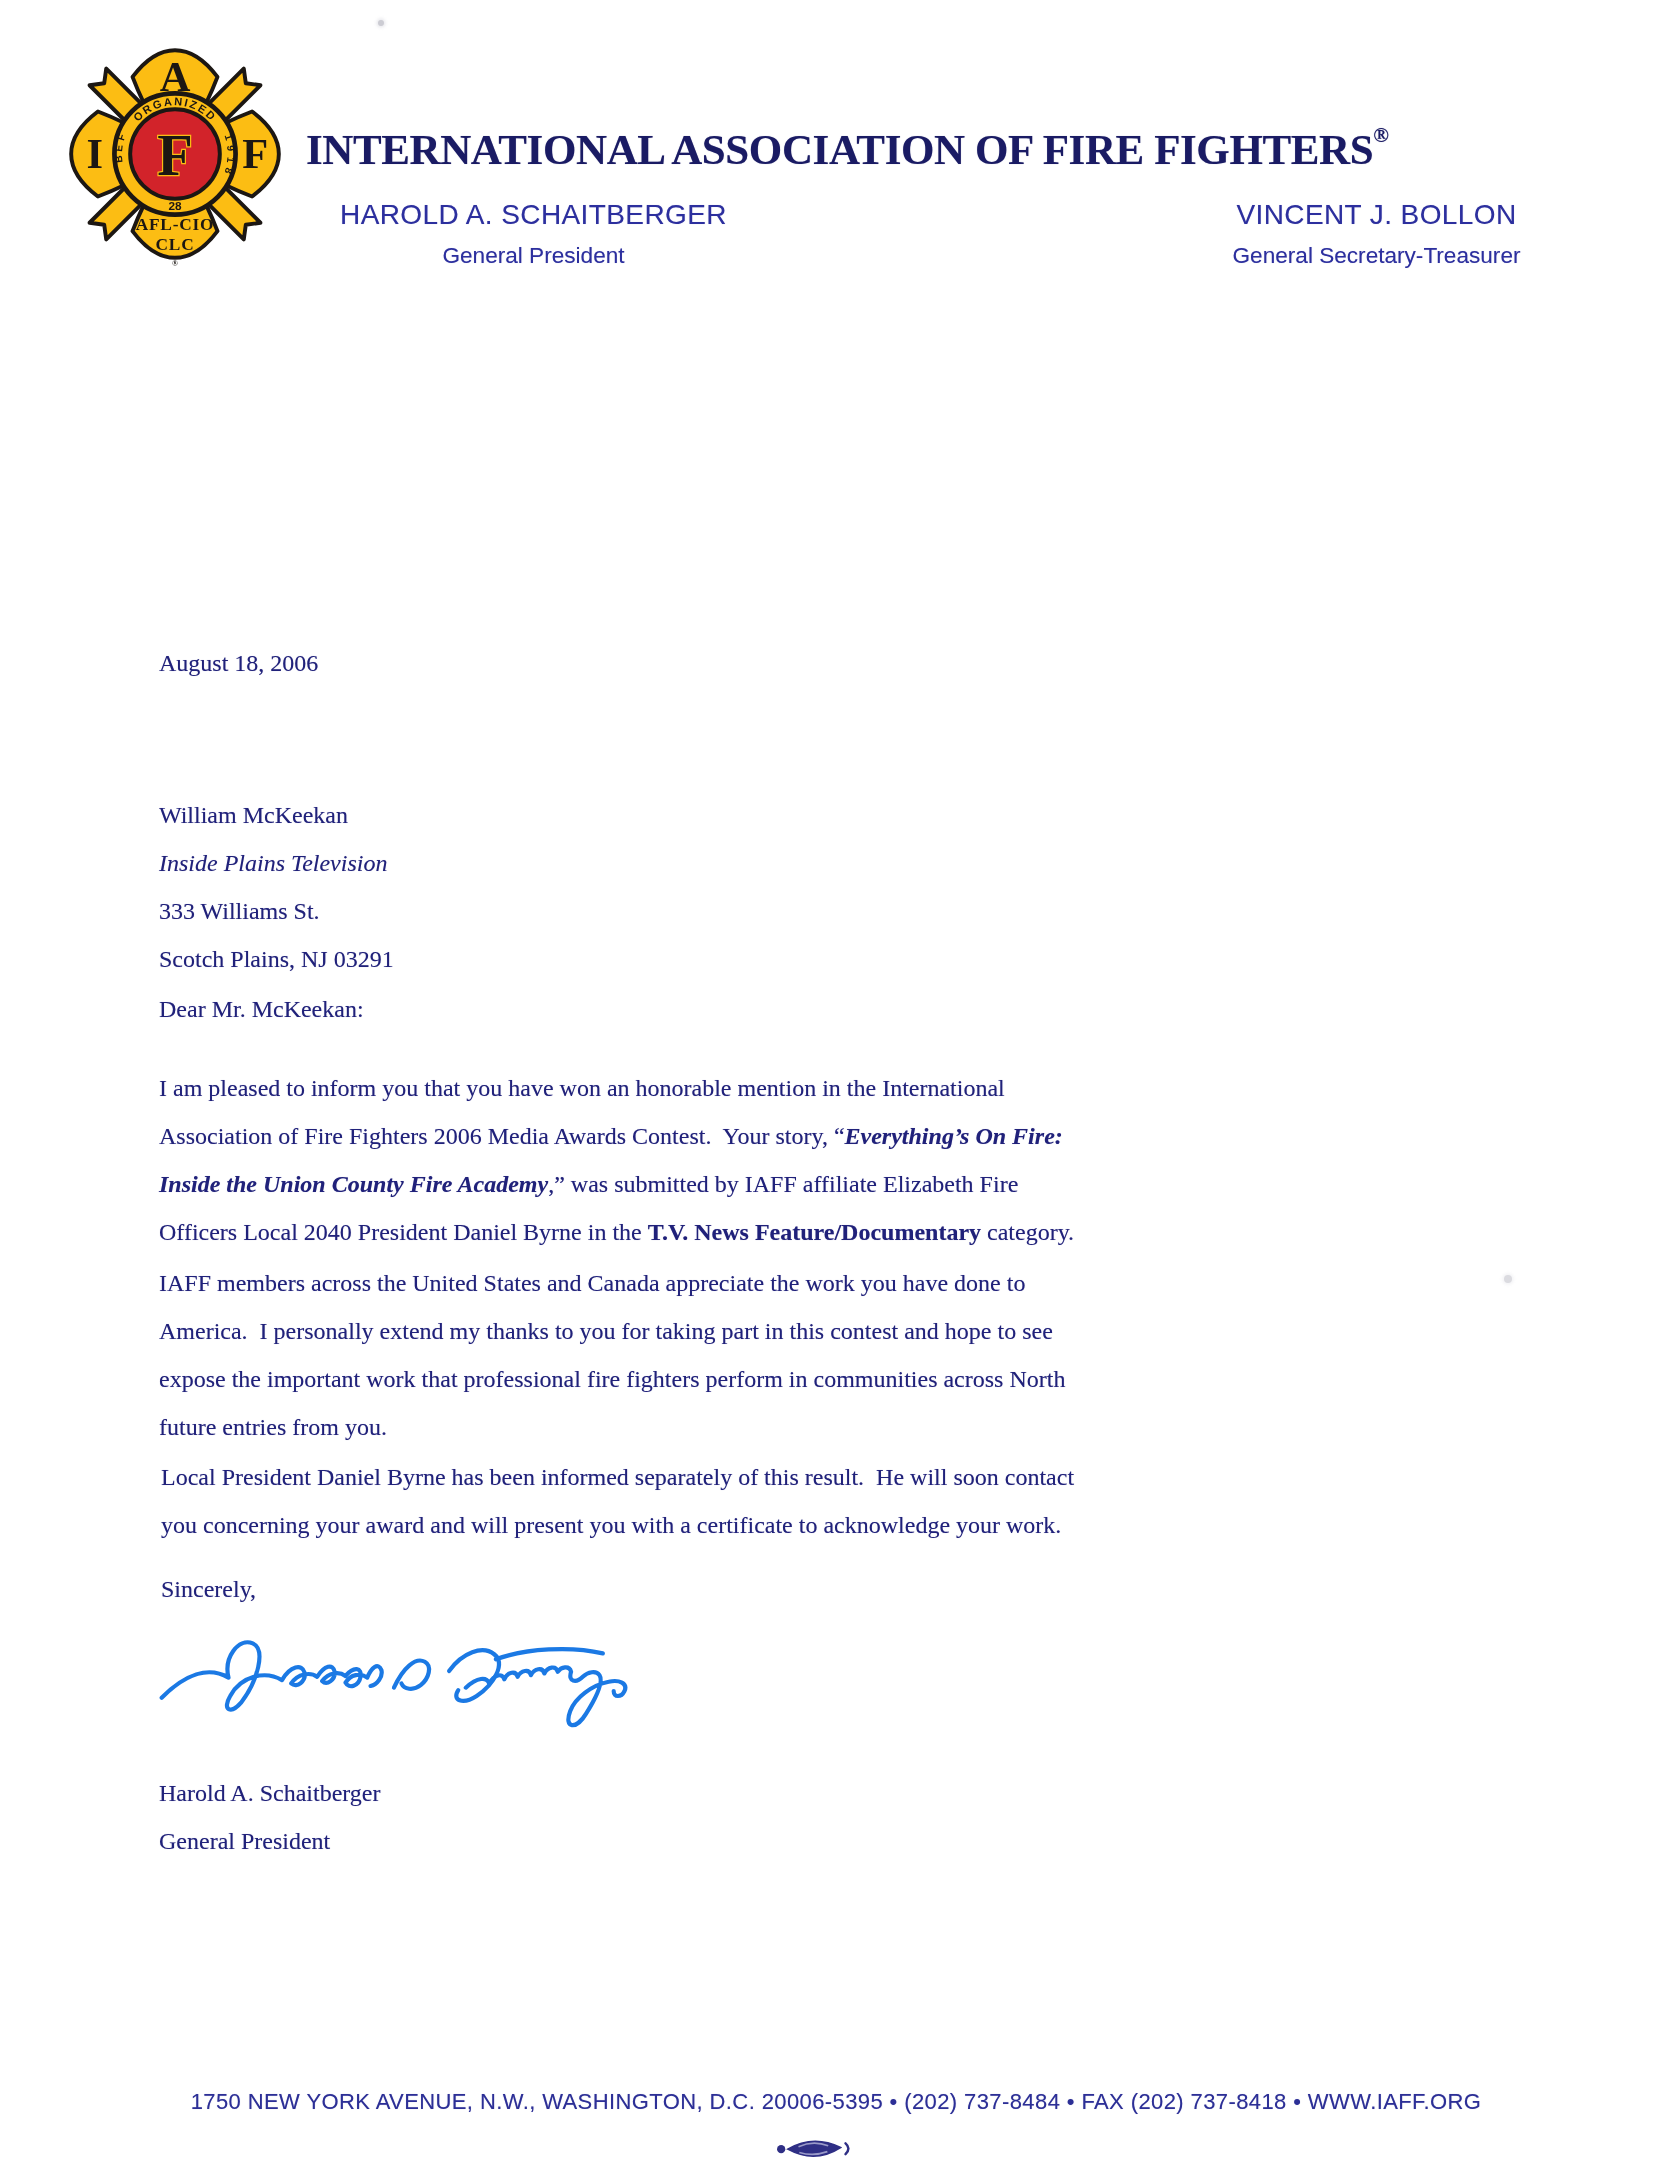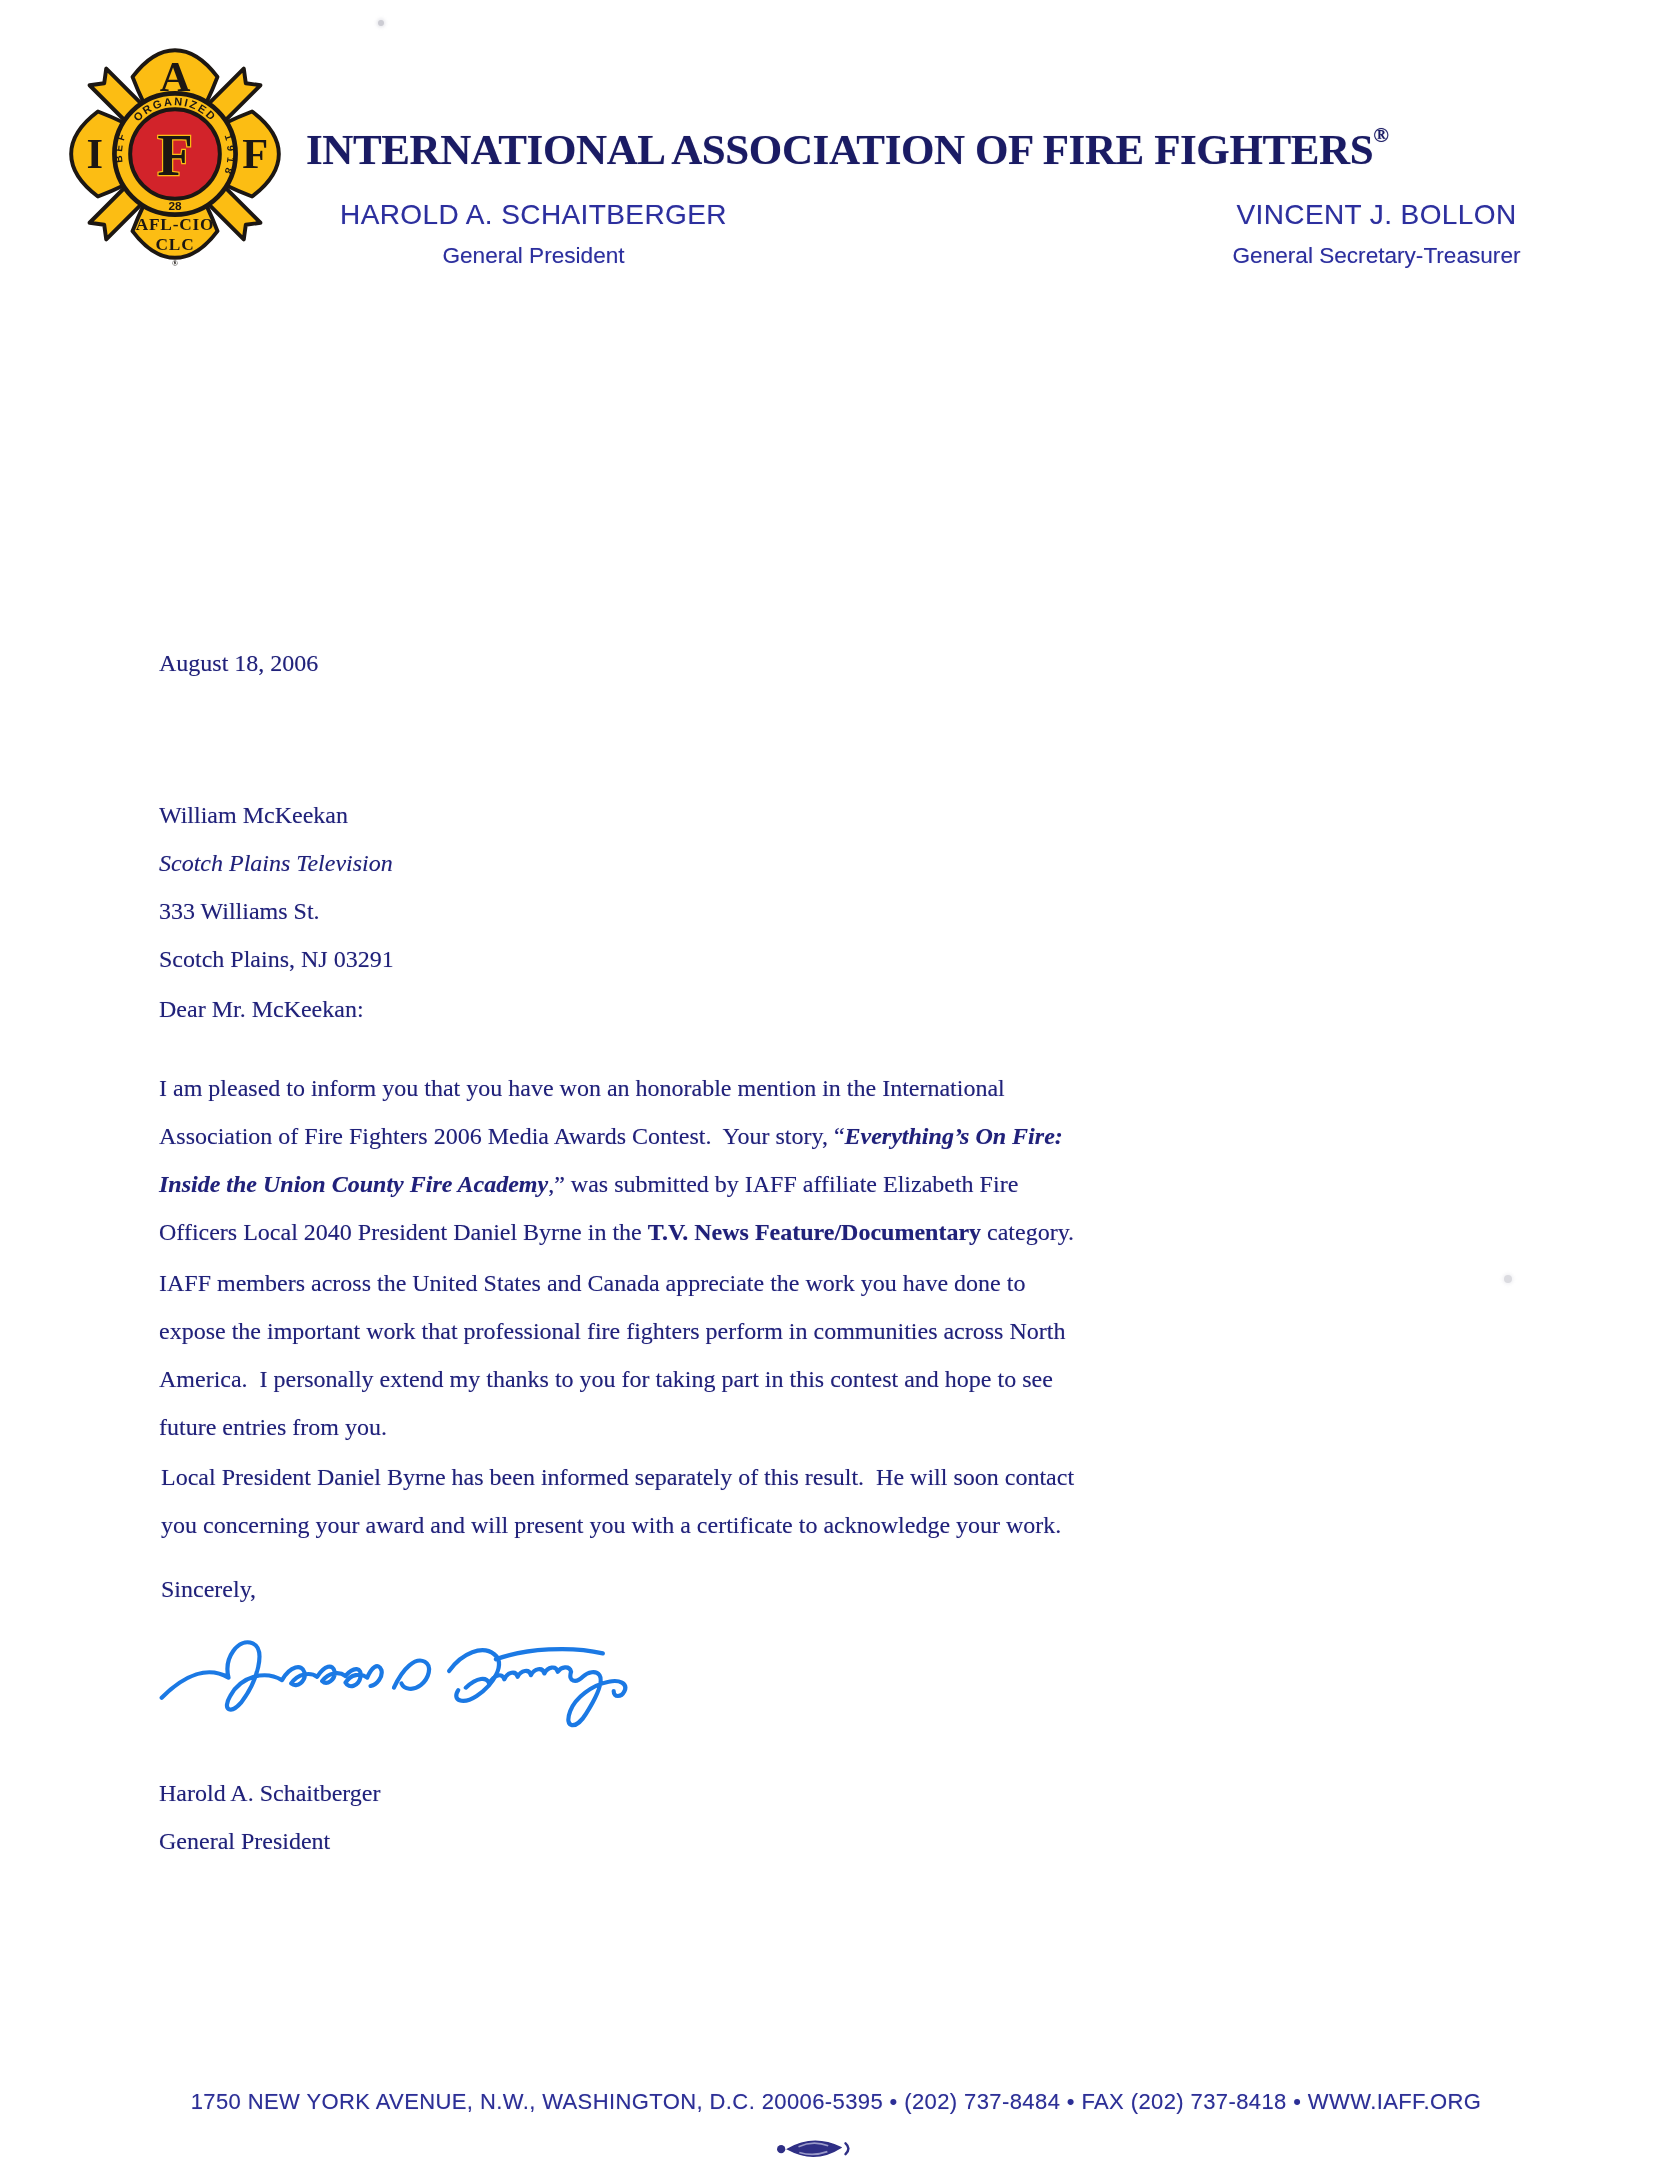--- a/index.html
+++ b/index.html
@@ -118,38 +118,38 @@
   </div>
   <div class="officer officer-right">
     <div class="officer-name">VINCENT J. BOLLON</div>
     <div class="officer-title">General Secretary-Treasurer</div>
   </div>
 
   <div class="body-text date-line">August 18, 2006</div>
 
   <div class="body-text address-block">
       <div class="line"><span>William McKeekan</span></div>
-      <div class="line"><span class="italic">Scotch Plains Television</span></div>
+      <div class="line"><span class="italic">Inside Plains Television</span></div>
       <div class="line"><span>333 Williams St.</span></div>
       <div class="line"><span>Scotch Plains, NJ 03291</span></div>
     </div>
 
   <div class="body-text salutation-line">Dear Mr. McKeekan:</div>
 
   <div class="body-text paragraph-1">
       <div class="line"><span>I am pleased to inform you that you have won an honorable mention in the International</span></div>
       <div class="line"><span>Association of Fire Fighters 2006 Media Awards Contest.  Your story, “</span><span class="bold italic">Everything’s On Fire:</span></div>
       <div class="line"><span class="bold italic">Inside the Union County Fire Academy</span><span>,” was submitted by IAFF affiliate Elizabeth Fire</span></div>
       <div class="line"><span>Officers Local 2040 President Daniel Byrne in the </span><span class="bold">T.V. News Feature/Documentary</span><span> category.</span></div>
     </div>
 
   <div class="body-text paragraph-2">
       <div class="line"><span>IAFF members across the United States and Canada appreciate the work you have done to</span></div>
+      <div class="line"><span>America.  I personally extend my thanks to you for taking part in this contest and hope to see</span></div>
       <div class="line"><span>expose the important work that professional fire fighters perform in communities across North</span></div>
-      <div class="line"><span>America.  I personally extend my thanks to you for taking part in this contest and hope to see</span></div>
       <div class="line"><span>future entries from you.</span></div>
     </div>
 
   <div class="body-text paragraph-3">
       <div class="line"><span>Local President Daniel Byrne has been informed separately of this result.  He will soon contact</span></div>
       <div class="line"><span>you concerning your award and will present you with a certificate to acknowledge your work.</span></div>
     </div>
 
   <div class="body-text closing-line">Sincerely,</div>
 

